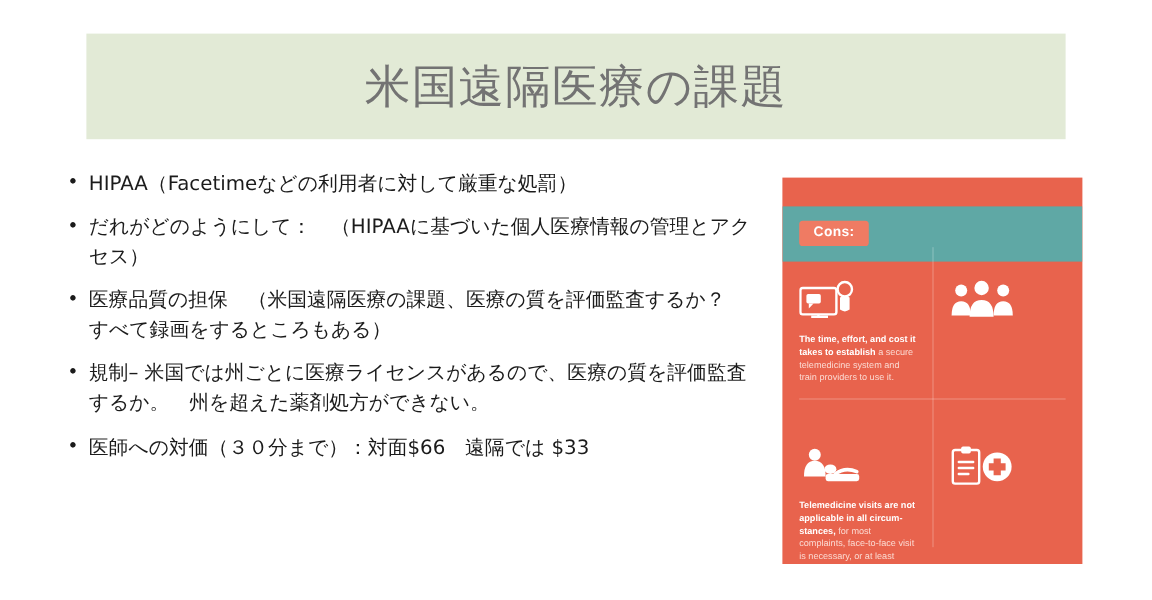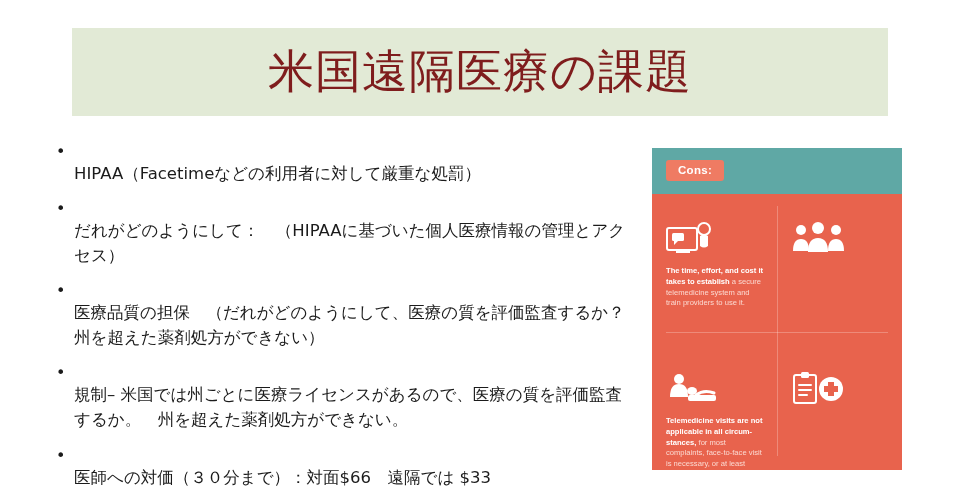--- a/index.html
+++ b/index.html
@@ -29,22 +29,22 @@
   }
   .title-text {
     position: absolute;
     left: 0;
     top: 0;
     width: 816px;
     height: 88px;
     display: flex;
     align-items: center;
     justify-content: center;
-    font-size: 46px;
-    color: #7f1d1d;
+    font-size: 38px;
+    color: #737373;
     letter-spacing: 1px;
     font-weight: normal;
     font-family: "DejaVu Sans", "Liberation Sans", sans-serif;
   }
   .bullets {
     position: absolute;
     left: 56px;
     top: 140px;
     width: 570px;
   }
@@ -59,39 +59,39 @@
   }
   .bullet .dot {
     flex: 0 0 auto;
     width: 18px;
     font-size: 16px;
     line-height: 1.52;
     color: #1b1b1b;
   }
   .bullet .btext {
     flex: 1 1 auto;
-    margin-top: 21px;
   }
   .bullet.nodot .dot {
     visibility: hidden;
   }
   
   .info-card {
     position: absolute;
     left: 652px;
     top: 148px;
     width: 250px;
     height: 322px;
     background: #e8634d;
     overflow: hidden;
   }
   .info-head {
     height: 46px;
     background: #5fa8a5;
     position: relative;
+    margin-top: 24px;
   }
   .info-head .cons-pill {
     position: absolute;
     left: 14px;
     top: 12px;
     background: #ef7b63;
     color: #ffffff;
     font-size: 11.5px;
     font-weight: bold;
     padding: 4px 12px 5px 12px;
@@ -102,21 +102,20 @@
     display: flex;
     flex-wrap: wrap;
     padding: 0;
   }
   .cell {
     width: 50%;
     box-sizing: border-box;
     padding: 12px 12px 10px 14px;
     height: 138px;
     position: relative;
-    margin-top: 12px;
   }
   .cell .icon-wrap {
     height: 42px;
     display: flex;
     align-items: center;
     margin-bottom: 6px;
   }
   .cell p {
     margin: 0;
     font-size: 7.6px;
@@ -158,21 +157,21 @@
     <div class="bullet">
       <span class="dot">•</span>
       <span class="btext">HIPAA（Facetimeなどの利用者に対して厳重な処罰）</span>
     </div>
     <div class="bullet">
       <span class="dot">•</span>
       <span class="btext">だれがどのようにして：　（HIPAAに基づいた個人医療情報の管理とアクセス）</span>
     </div>
     <div class="bullet">
       <span class="dot">•</span>
-      <span class="btext">医療品質の担保　（だれがどのようにして、医療の質を評価監査するか？　州を超えた薬剤処方ができない）</span>
+      <span class="btext">医療品質の担保　（米国遠隔医療の課題、医療の質を評価監査するか？　すべて録画をするところもある）</span>
     </div>
     <div class="bullet">
       <span class="dot">•</span>
       <span class="btext">規制– 米国では州ごとに医療ライセンスがあるので、医療の質を評価監査するか。　州を超えた薬剤処方ができない。</span>
     </div>
     <div class="bullet">
       <span class="dot">•</span>
       <span class="btext">医師への対価（３０分まで）：対面$66　遠隔では $33</span>
     </div>
   </div>

